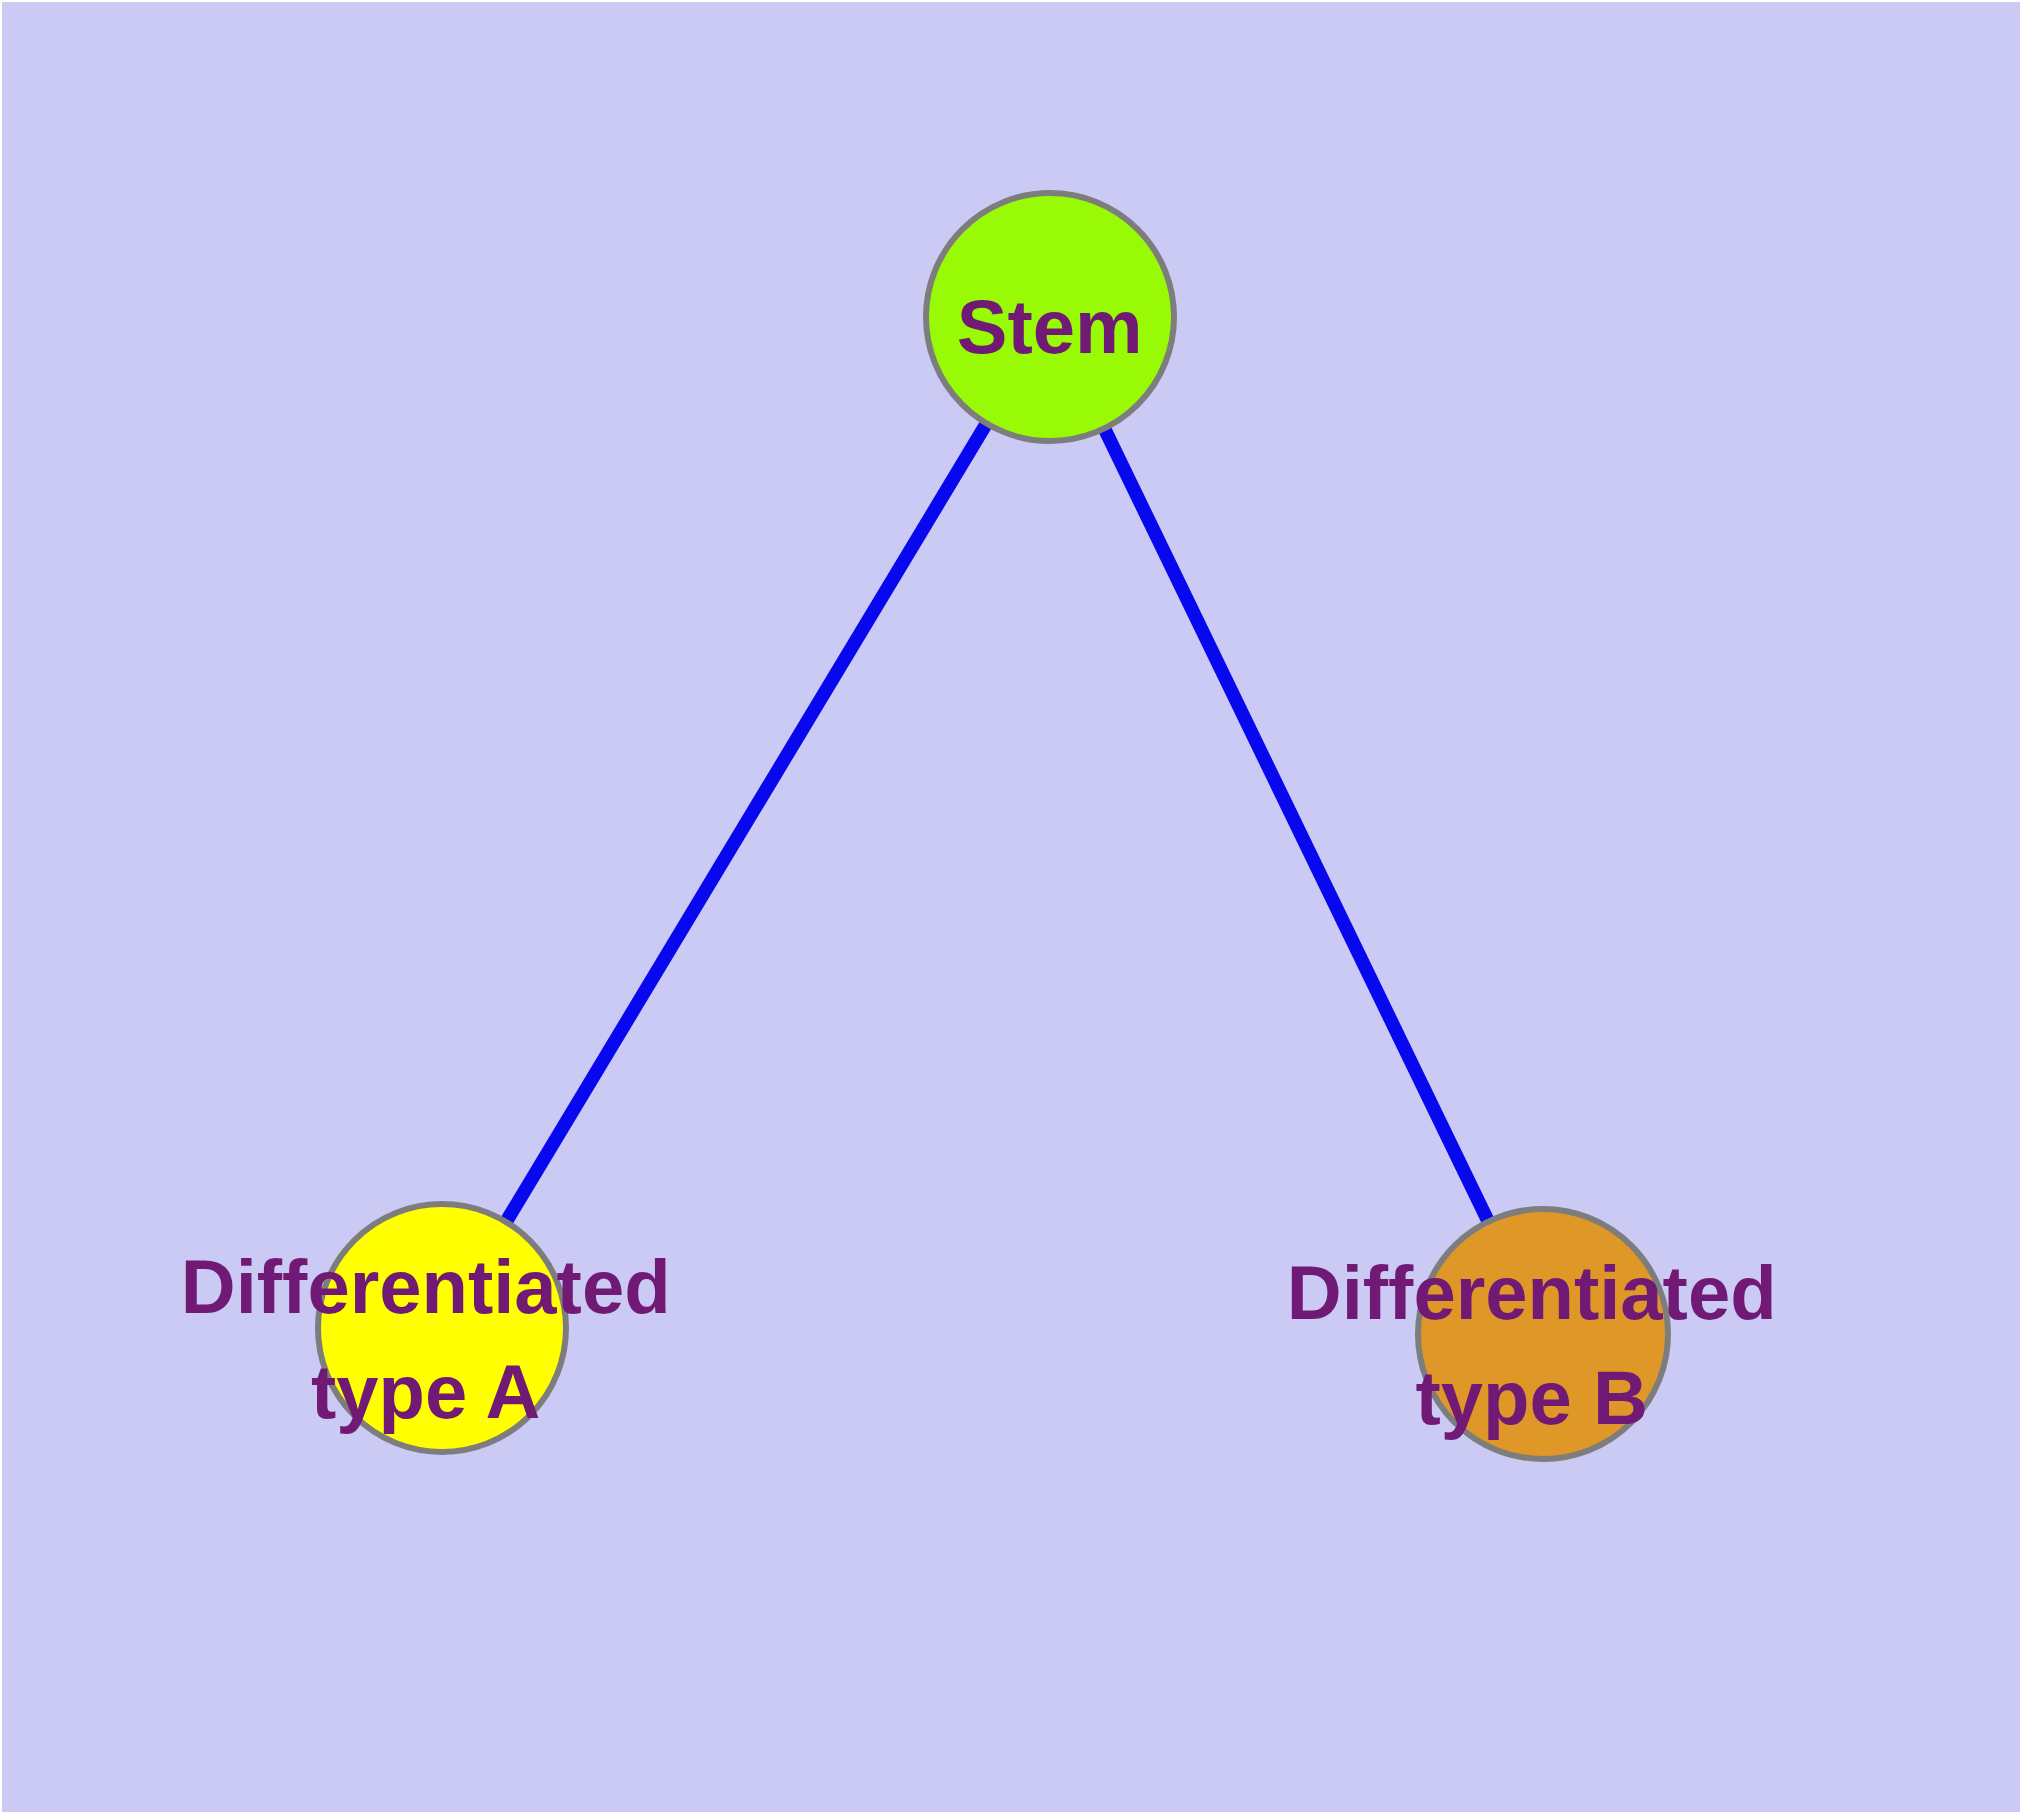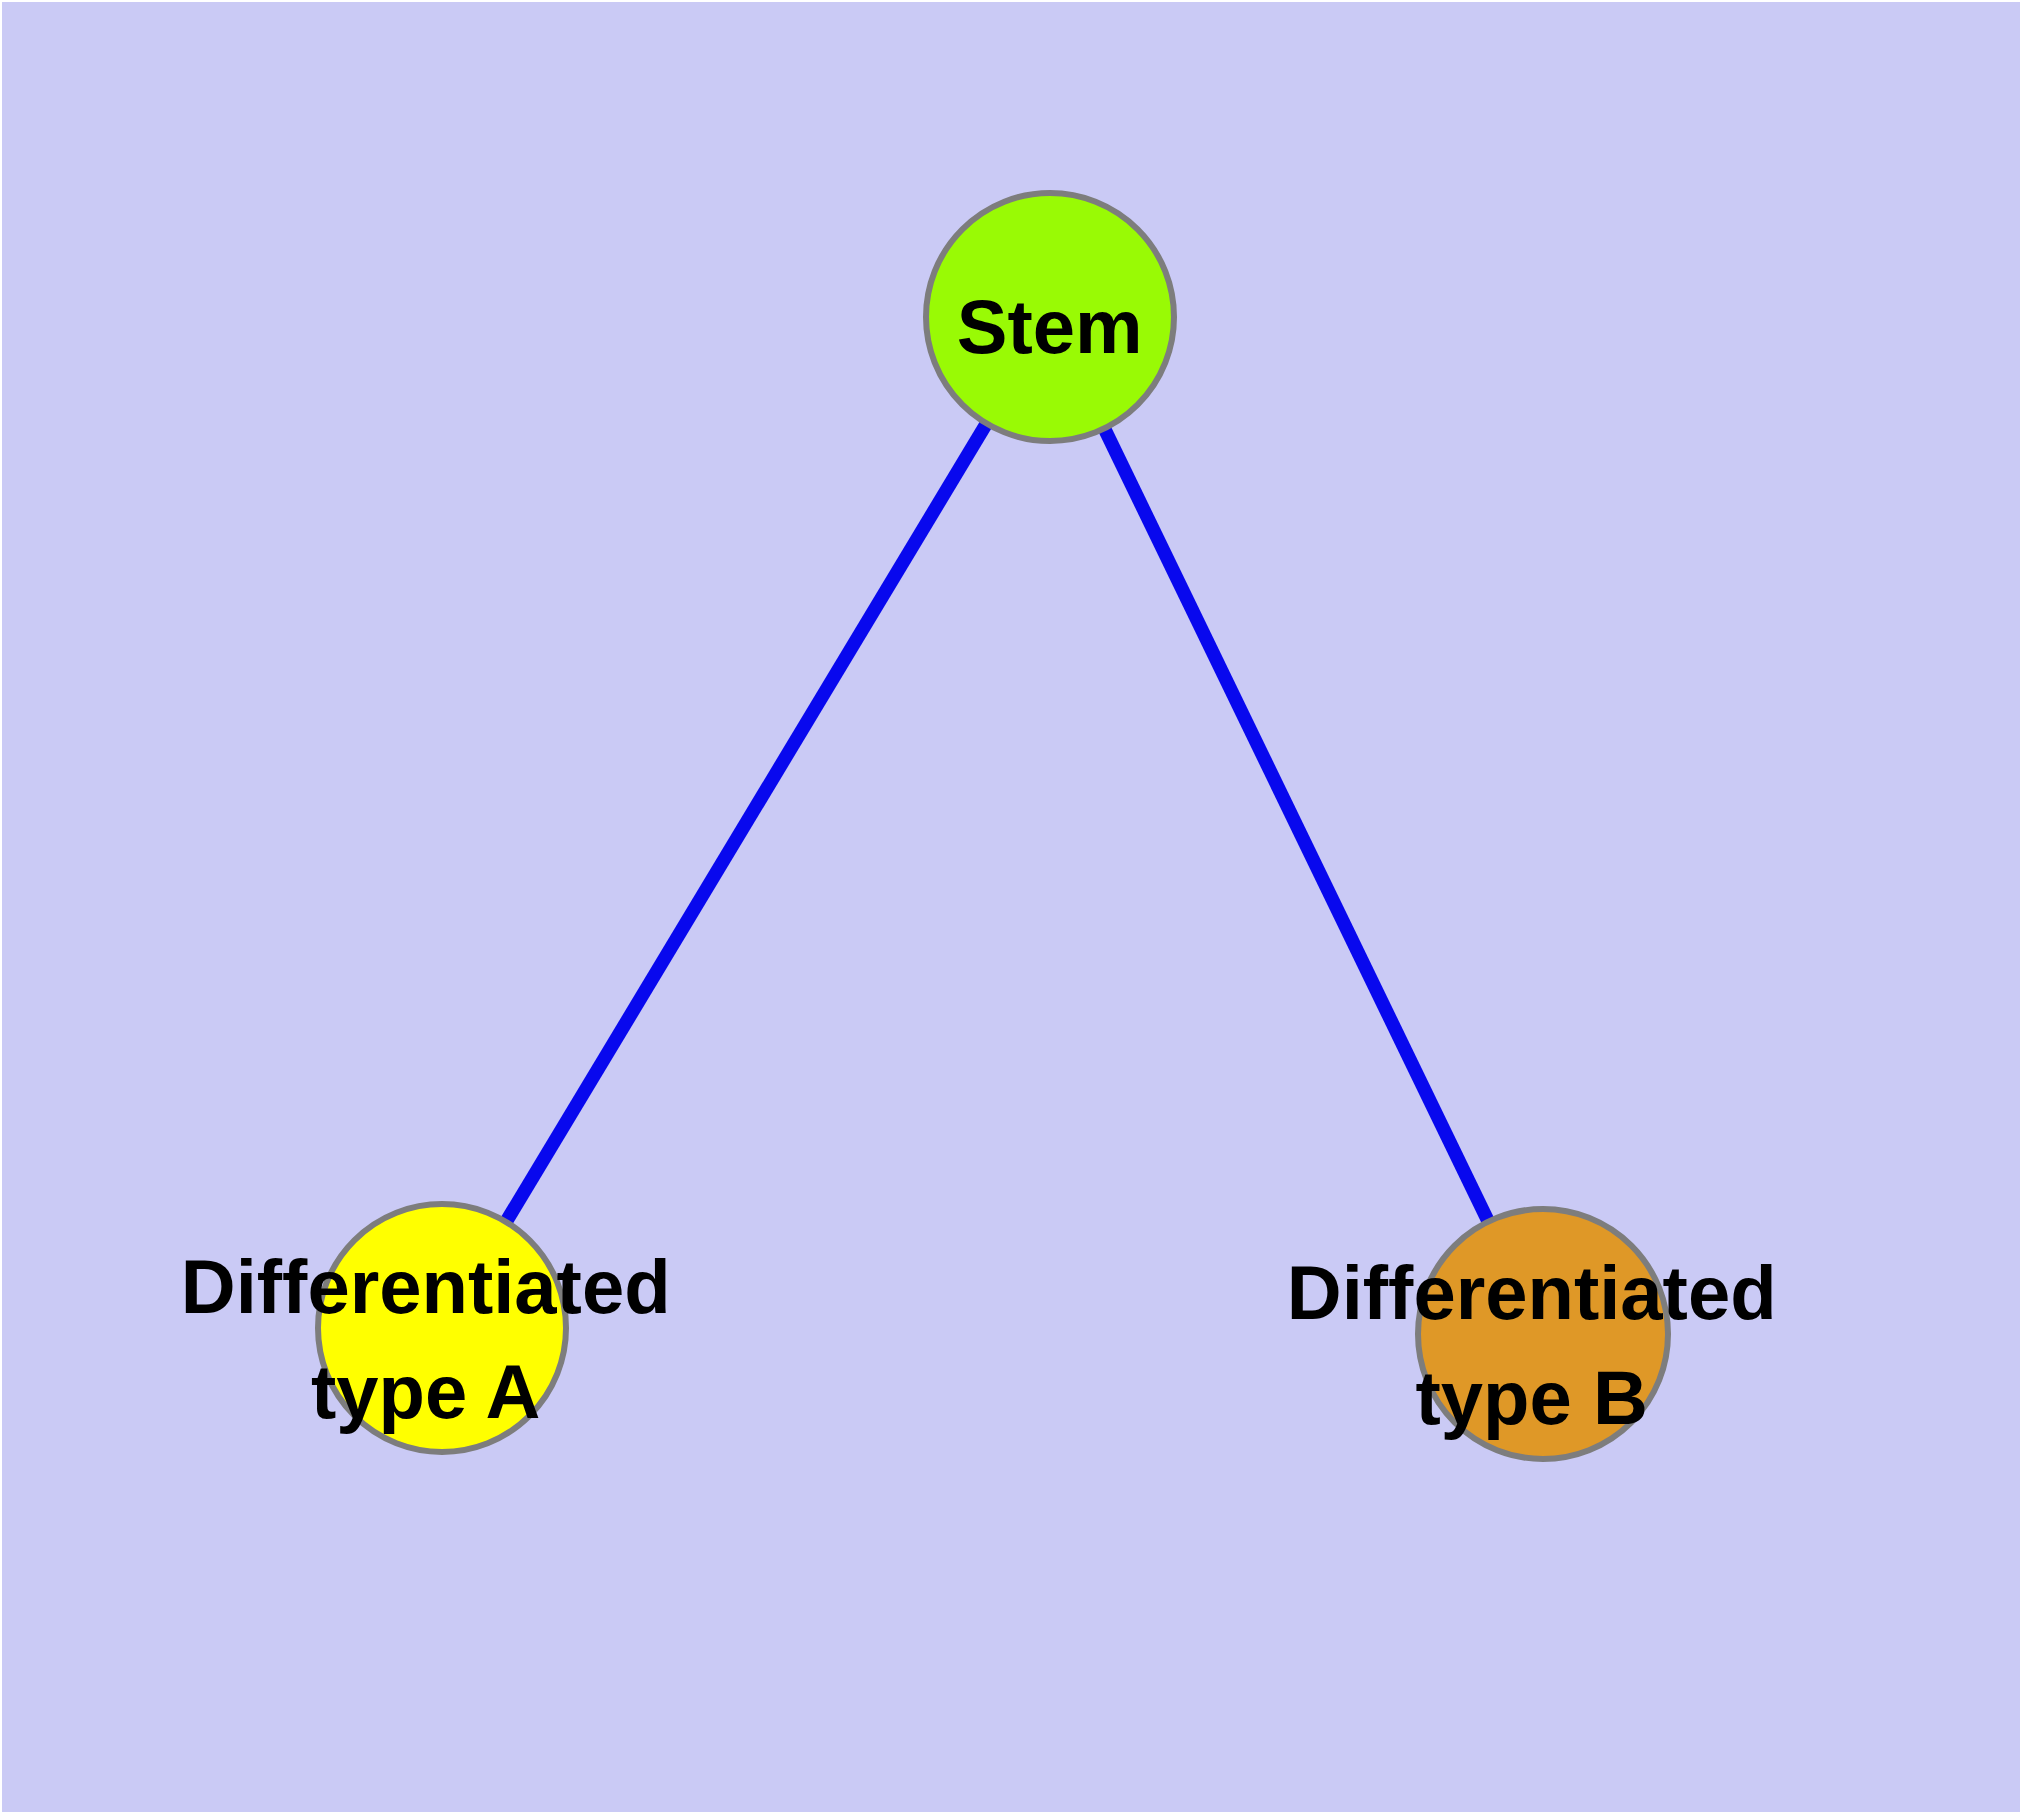--- a/index.html
+++ b/index.html
@@ -30,21 +30,21 @@
     border-radius: 50%;
     box-sizing: border-box;
     transform: translate(-50%, -50%);
   }
   .node-label {
     position: absolute;
     transform: translate(-50%, -50%);
     font-weight: bold;
     font-size: 76px;
     line-height: 105px;
-    color: #000000;
+    color: #701a75;
     white-space: pre-line;
     text-align: center;
     pointer-events: none;
   }
 </style>
 </head>
 <body>
 
 <div class="graph-canvas" style="background: rgb(202, 202, 245);">
     <svg class="edges-layer" viewBox="0 0 2382 2136">

